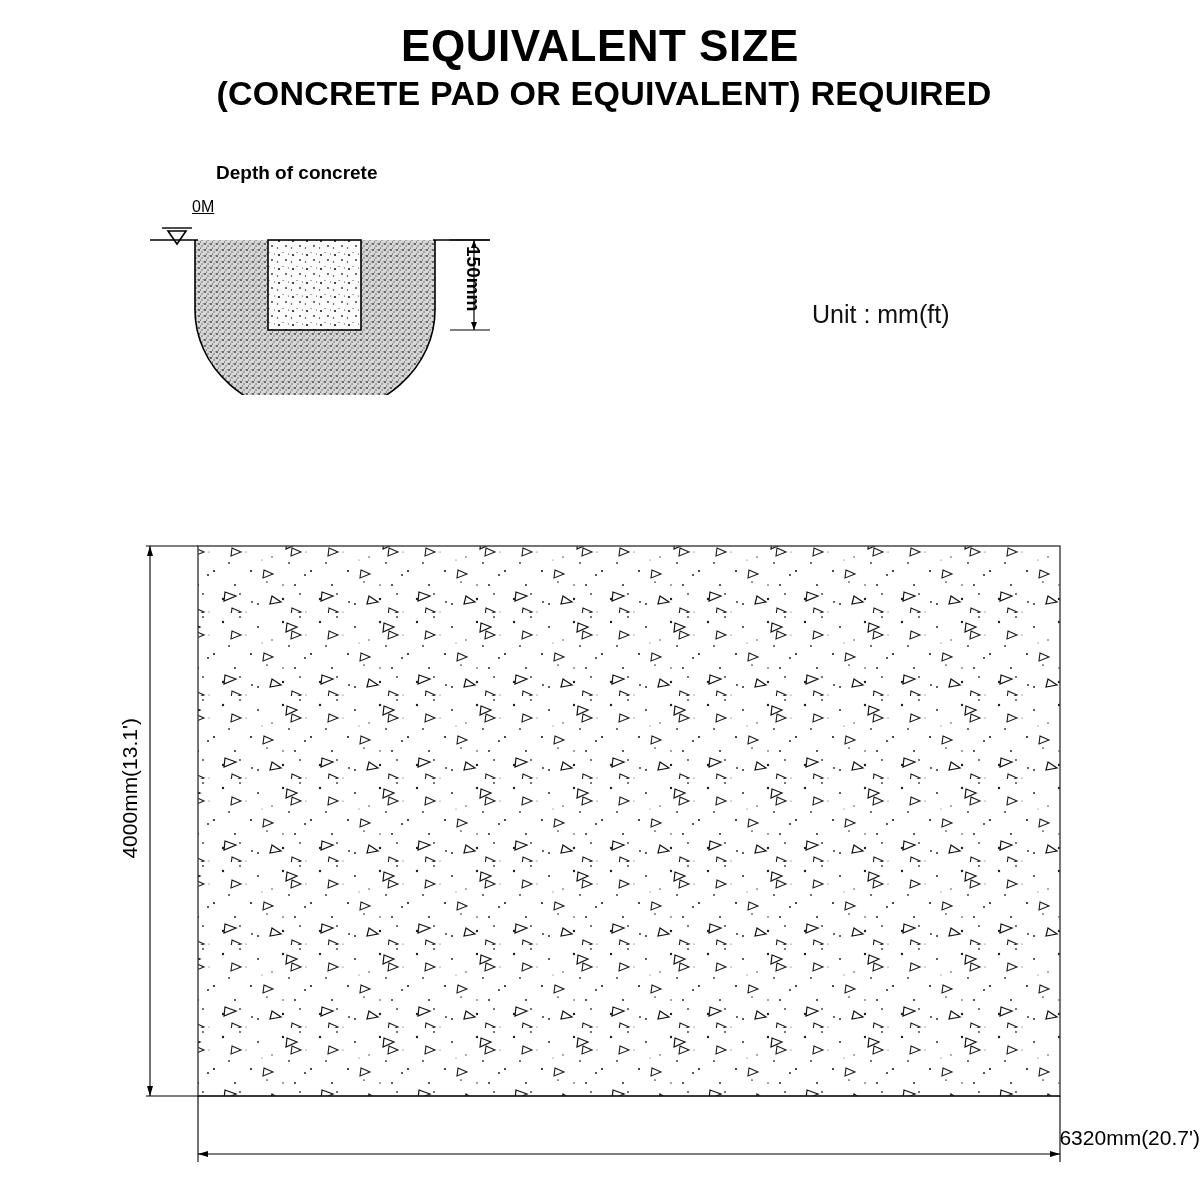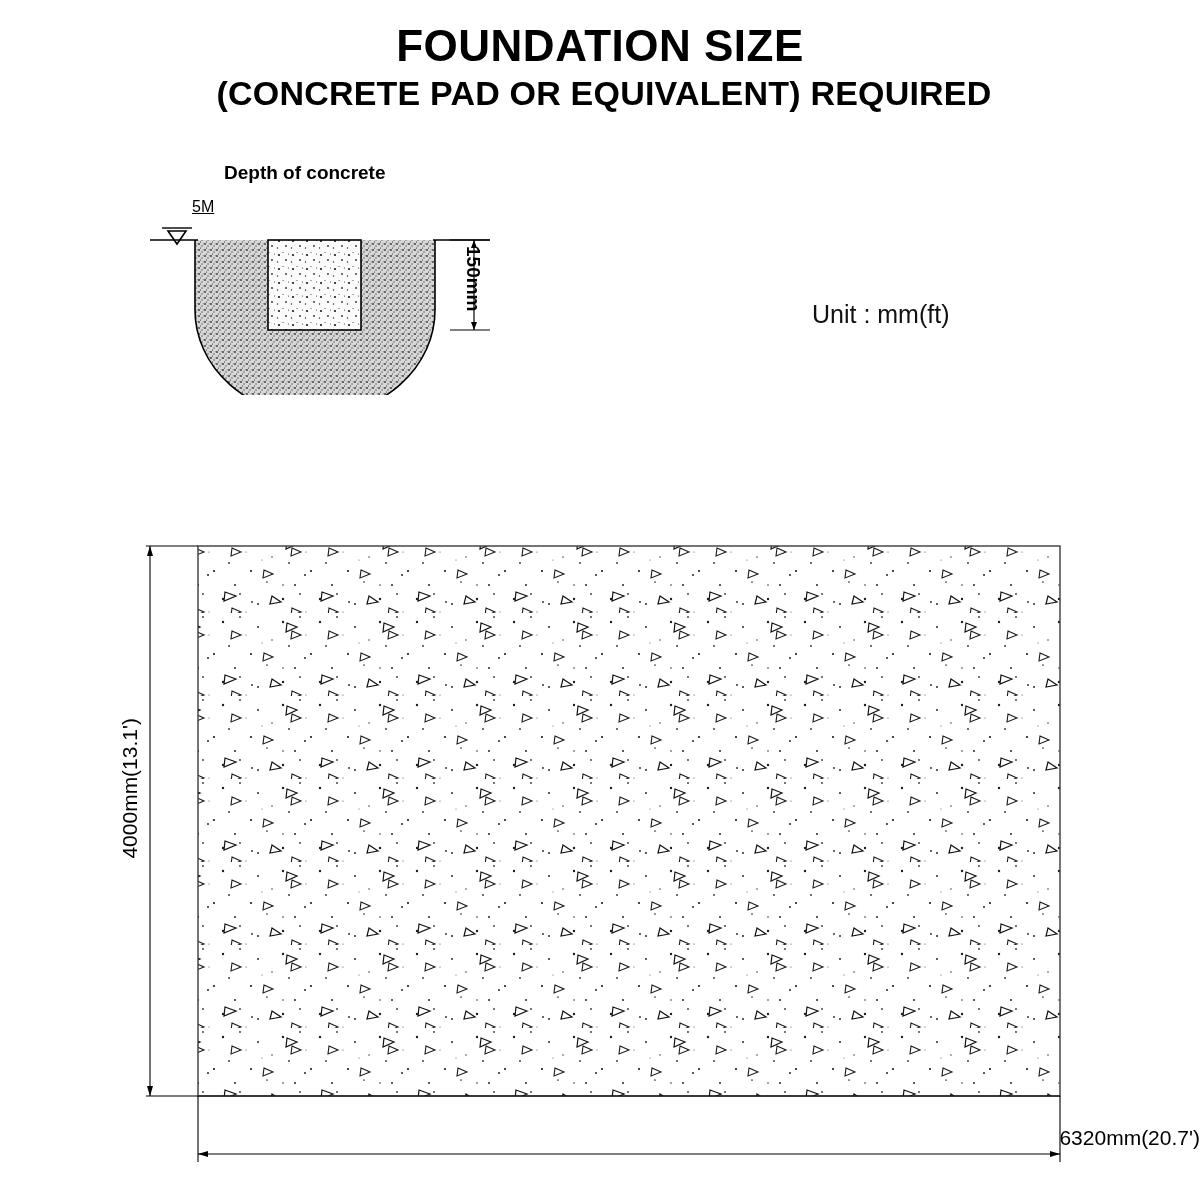--- a/index.html
+++ b/index.html
@@ -35,21 +35,21 @@
     font-weight: bold;
     letter-spacing: 0.2px;
     line-height: 1.15;
     margin-top: 4px;
     padding-left: 8px;
   }
 
   
   .depth-label {
     position: absolute;
-    left: 224px;
+    left: 216px;
     top: 162px;
     font-size: 19px;
     font-weight: bold;
   }
 
   
   .unit-label {
     position: absolute;
     left: 812px;
     top: 300px;
@@ -115,21 +115,21 @@
     width: 1200px;
     text-align: right;
     font-size: 21px;
     font-weight: normal;
   }
 </style>
 </head>
 <body>
 
 <div class="title-block">
-  <div class="title-main">FOUNDATION SIZE</div>
+  <div class="title-main">EQUIVALENT SIZE</div>
   <div class="title-sub">(CONCRETE PAD OR EQUIVALENT) REQUIRED</div>
 </div>
 
 <div class="depth-label">Depth of concrete</div>
 
 <div class="unit-label">Unit : mm(ft)</div>
 
 <div class="section-wrap">
   <svg width="380" height="200" viewBox="0 0 380 200" xmlns="http://www.w3.org/2000/svg">
     <defs>
@@ -167,21 +167,21 @@
     <line x1="12" y1="33" x2="42" y2="33" stroke="#000" stroke-width="1.4"></line>
 
     <line x1="300" y1="45" x2="340" y2="45" stroke="#000" stroke-width="1.2"></line>
     <line x1="300" y1="135" x2="340" y2="135" stroke="#000" stroke-width="1.2"></line>
     <line x1="324" y1="45" x2="324" y2="135" stroke="#000" stroke-width="1.2"></line>
     <polygon points="324,45 321,53 327,53" fill="#000"></polygon>
     <polygon points="324,135 321,127 327,127" fill="#000"></polygon>
   </svg>
 </div>
 
-<div class="zerom-label">5M</div>
+<div class="zerom-label">0M</div>
 <div class="mm150-label">150mm</div>
 
 <div class="plan-wrap">
   <svg width="960" height="650" viewBox="0 0 960 650" xmlns="http://www.w3.org/2000/svg">
     <defs>
       <pattern id="planConcrete" width="60" height="60" patternUnits="userSpaceOnUse">
         <rect width="60" height="60" fill="#ffffff"></rect>
 
         <circle cx="6" cy="9" r="1.2" fill="#1c1c1c"></circle>
         <circle cx="23" cy="4" r="0.9" fill="#333"></circle>

